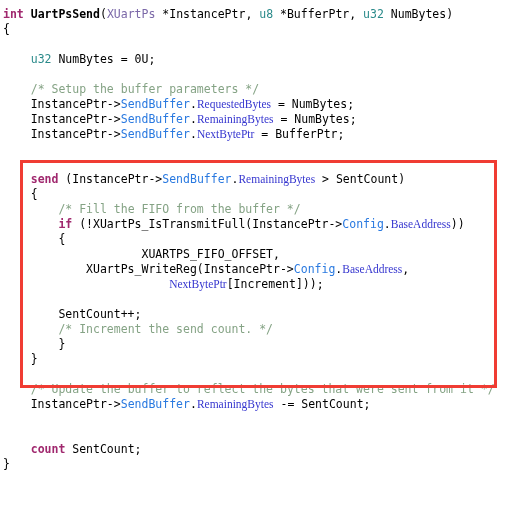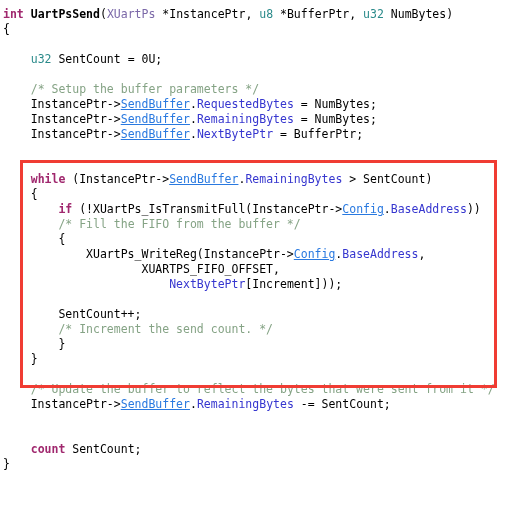--- a/index.html
+++ b/index.html
@@ -31,22 +31,22 @@
     padding-left: 3px;
     color: #000000;
     letter-spacing: 0px;
   }
 
   
   .tok-kw        { color: #a0286e; font-weight: bold; }   
   .tok-type      { color: #2a8a8a; }                      
   .tok-fn        { color: #000000; font-weight: bold; }   
   .tok-struct    { color: #7b68a8; }                      
-  .tok-member    { color: #2979e0; text-decoration: underline; }                      
-  .tok-member2   { color: #3636cf; }                      
+  .tok-member    { color: #2979e0; }                      
+  .tok-member2   { color: #3636cf; font-family: Liberation Serif, serif; }                      
   .tok-comment   { color: #85a385; margin-top: 16px; }                      
   .tok-plain     { color: #000000; }
 
   
   #highlight-box {
     position: absolute;
     left: 20px;
     top: 160px;
     width: 477px;
     height: 228px;
@@ -57,35 +57,35 @@
   }
 </style>
 </head>
 <body>
 
 <div id="code-view">
   <div id="code-lines">
       <div class="code-line"><span class="tok-kw">int</span><span class="tok-plain"> </span><span class="tok-fn">UartPsSend</span><span class="tok-plain">(</span><span class="tok-struct">XUartPs</span><span class="tok-plain"> *InstancePtr, </span><span class="tok-type">u8</span><span class="tok-plain"> *BufferPtr, </span><span class="tok-type">u32</span><span class="tok-plain"> NumBytes)</span></div>
       <div class="code-line"><span class="tok-plain">{</span></div>
       <div class="code-line">&nbsp;</div>
-      <div class="code-line"><span class="tok-plain">    </span><span class="tok-type">u32</span><span class="tok-plain"> SentCount = 0U;</span></div>
+      <div class="code-line"><span class="tok-plain">    </span><span class="tok-type">u32</span><span class="tok-plain"> NumBytes = 0U;</span></div>
       <div class="code-line">&nbsp;</div>
       <div class="code-line"><span class="tok-plain">    </span><span class="tok-comment">/* Setup the buffer parameters */</span></div>
       <div class="code-line"><span class="tok-plain">    InstancePtr-&gt;</span><span class="tok-member">SendBuffer</span><span class="tok-plain">.</span><span class="tok-member2">RequestedBytes</span><span class="tok-plain"> = NumBytes;</span></div>
       <div class="code-line"><span class="tok-plain">    InstancePtr-&gt;</span><span class="tok-member">SendBuffer</span><span class="tok-plain">.</span><span class="tok-member2">RemainingBytes</span><span class="tok-plain"> = NumBytes;</span></div>
       <div class="code-line"><span class="tok-plain">    InstancePtr-&gt;</span><span class="tok-member">SendBuffer</span><span class="tok-plain">.</span><span class="tok-member2">NextBytePtr</span><span class="tok-plain"> = BufferPtr;</span></div>
       <div class="code-line">&nbsp;</div>
       <div class="code-line">&nbsp;</div>
-      <div class="code-line"><span class="tok-plain">    </span><span class="tok-kw">while</span><span class="tok-plain"> (InstancePtr-&gt;</span><span class="tok-member">SendBuffer</span><span class="tok-plain">.</span><span class="tok-member2">RemainingBytes</span><span class="tok-plain"> &gt; SentCount)</span></div>
+      <div class="code-line"><span class="tok-plain">    </span><span class="tok-kw">send</span><span class="tok-plain"> (InstancePtr-&gt;</span><span class="tok-member">SendBuffer</span><span class="tok-plain">.</span><span class="tok-member2">RemainingBytes</span><span class="tok-plain"> &gt; SentCount)</span></div>
       <div class="code-line"><span class="tok-plain">    {</span></div>
+      <div class="code-line"><span class="tok-plain">        </span><span class="tok-comment">/* Fill the FIFO from the buffer */</span></div>
       <div class="code-line"><span class="tok-plain">        </span><span class="tok-kw">if</span><span class="tok-plain"> (!XUartPs_IsTransmitFull(InstancePtr-&gt;</span><span class="tok-member">Config</span><span class="tok-plain">.</span><span class="tok-member2">BaseAddress</span><span class="tok-plain">))</span></div>
-      <div class="code-line"><span class="tok-plain">        </span><span class="tok-comment">/* Fill the FIFO from the buffer */</span></div>
       <div class="code-line"><span class="tok-plain">        {</span></div>
+      <div class="code-line"><span class="tok-plain">                    XUARTPS_FIFO_OFFSET,</span></div>
       <div class="code-line"><span class="tok-plain">            XUartPs_WriteReg(InstancePtr-&gt;</span><span class="tok-member">Config</span><span class="tok-plain">.</span><span class="tok-member2">BaseAddress</span><span class="tok-plain">,</span></div>
-      <div class="code-line"><span class="tok-plain">                    XUARTPS_FIFO_OFFSET,</span></div>
       <div class="code-line"><span class="tok-plain">                        </span><span class="tok-member2">NextBytePtr</span><span class="tok-plain">[Increment]));</span></div>
       <div class="code-line">&nbsp;</div>
       <div class="code-line"><span class="tok-plain">        SentCount++;</span></div>
       <div class="code-line"><span class="tok-plain">        </span><span class="tok-comment">/* Increment the send count. */</span></div>
       <div class="code-line"><span class="tok-plain">        }</span></div>
       <div class="code-line"><span class="tok-plain">    }</span></div>
       <div class="code-line">&nbsp;</div>
       <div class="code-line"><span class="tok-plain">    </span><span class="tok-comment">/* Update the buffer to reflect the bytes that were sent from it */</span></div>
       <div class="code-line"><span class="tok-plain">    InstancePtr-&gt;</span><span class="tok-member">SendBuffer</span><span class="tok-plain">.</span><span class="tok-member2">RemainingBytes</span><span class="tok-plain"> -= SentCount;</span></div>
       <div class="code-line">&nbsp;</div>

